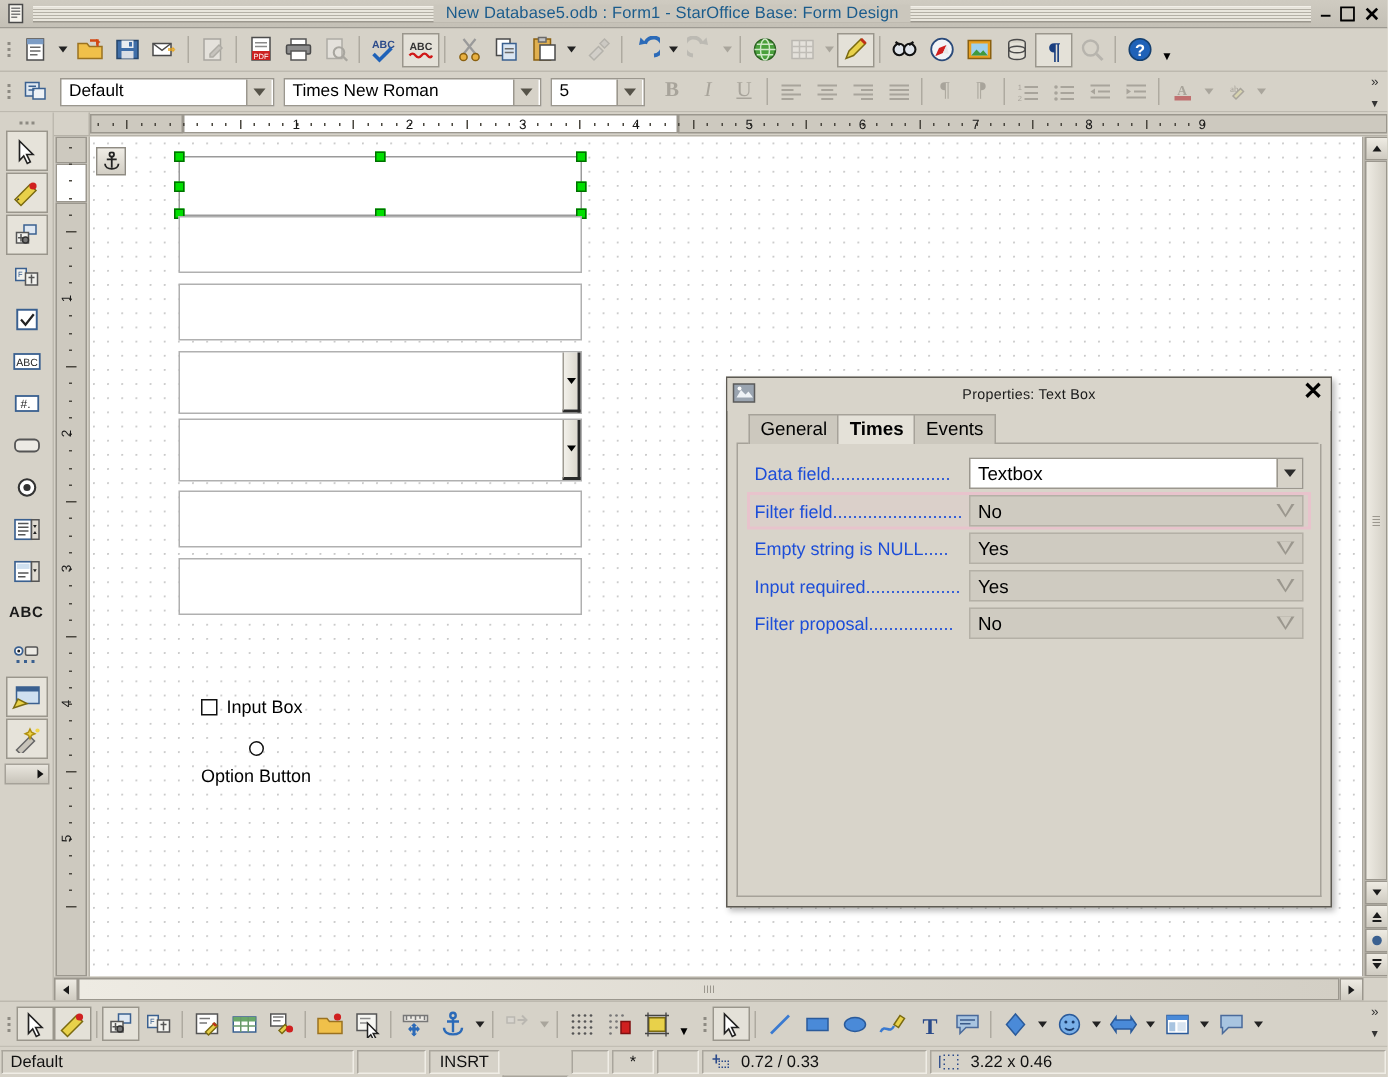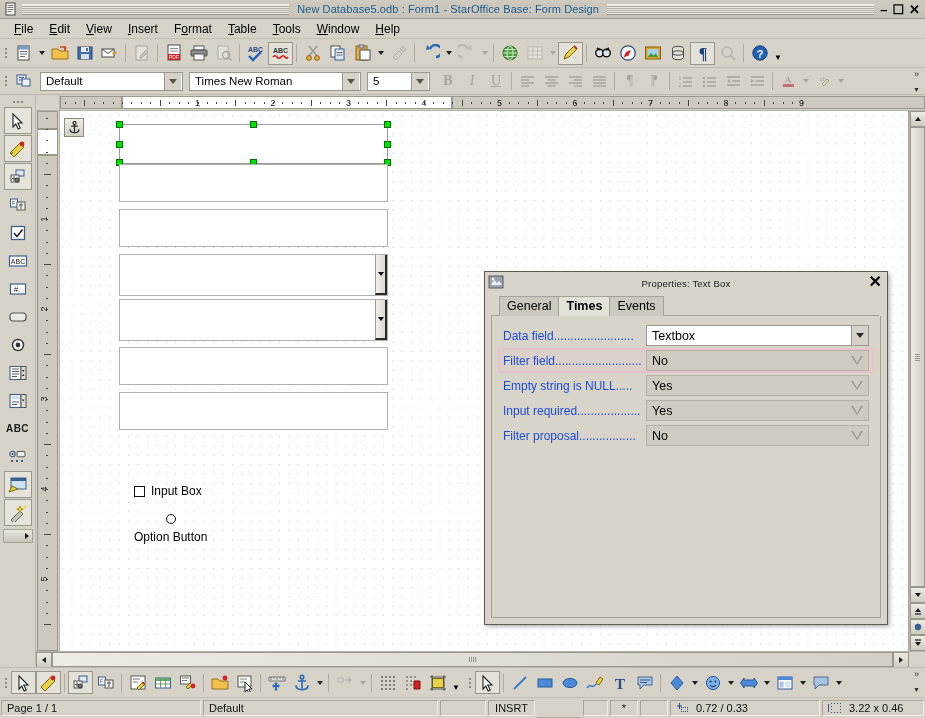--- a/index.html
+++ b/index.html
@@ -580,31 +580,20 @@
     <div class="tb-grip">
       <span class="tb-title">New Database5.odb : Form1 - StarOffice Base: Form Design</span>
     </div>
     <div class="tb-buttons">
       <span>–</span>
       <span>☐</span>
       <span>✕</span>
     </div>
   </div>
 
-  <div class="menubar">
-    <div class="mi"><u>F</u><span>ile</span></div>
-    <div class="mi"><u>E</u>dit</div>
-    <div class="mi"><u>V</u>iew</div>
-    <div class="mi"><u>I</u>nsert</div>
-    <div class="mi">F<u>o</u>rmat</div>
-    <div class="mi"><u>T</u>able</div>
-    <div class="mi"><u>T</u>ools</div>
-    <div class="mi"><u>W</u>indow</div>
-    <div class="mi"><u>H</u>elp</div>
-  </div>
 
   <div class="toolbar">
     <div class="tb-handle">
         <i></i>
         <i></i>
         <i></i>
       </div>
 
     <div class="tbtn">
       <svg width="18" height="18" viewBox="0 0 18 18">
@@ -1583,21 +1572,20 @@
     </div>
     <div class="drop-arrow"></div>
 
     <div class="chev-more">
       <span>»</span>
       <span style="font-size:7px;">▼</span>
     </div>
   </div>
 
   <div class="statusbar">
-    <div class="sb-cell" style="width:200px;">Page 1 / 1</div>
     <div class="sb-cell" style="width:235px;">Default</div>
     <div class="sb-cell" style="width:46px;"></div>
     <div class="sb-cell" style="width:47px;justify-content:center;">INSRT</div>
     <div class="sb-cell" style="width:44px;justify-content:center;margin-top:19px;">STD</div>
     <div class="sb-cell" style="width:25px;"></div>
     <div class="sb-cell" style="width:28px;justify-content:center;">*</div>
     <div class="sb-cell" style="width:28px;"></div>
     <div class="sb-cell" style="width:150px;gap:7px;">
       <span style="flex:0 0 auto;display:flex;">
         <svg width="13" height="12" viewBox="0 0 13 12">

